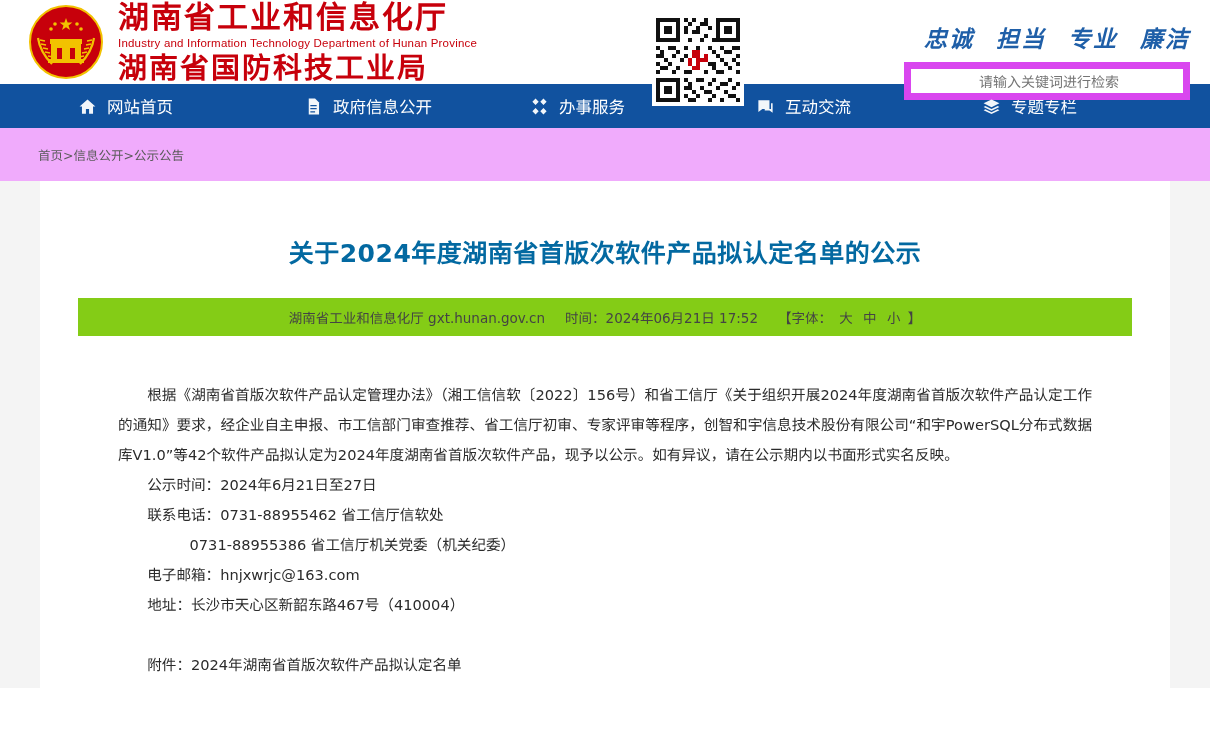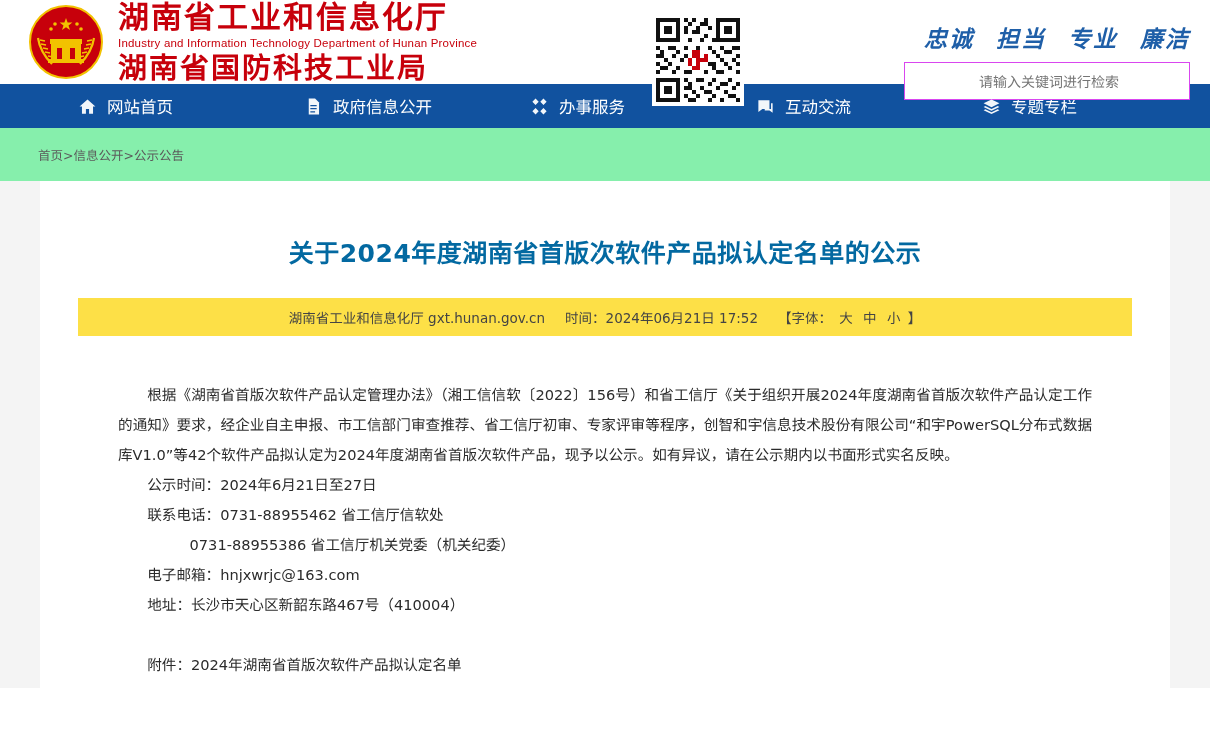--- a/index.html
+++ b/index.html
@@ -88,21 +88,21 @@
   }
   .slogan span { margin-left: 12px; }
   .slogan span:first-child { margin-left: 0; }
 
   .search-box {
     position: absolute;
     right: 20px;
     top: 62px;
     width: 286px;
     height: 38px;
-    border: 1px solid #d946ef;
+    border: 7px solid #d946ef;
     box-sizing: border-box;
     background: #fff;
   }
   .search-box input {
     width: 100%;
     height: 100%;
     border: none;
     outline: none;
     text-align: center;
     font-size: 14px;
@@ -139,21 +139,21 @@
     align-items: center;
     justify-content: center;
     width: 19px;
     height: 19px;
     opacity: 0.95;
   }
 
   
   .crumb-wrap {
     height: 53px;
-    background: #86efac;
+    background: #f0abfc;
     display: flex;
     align-items: center;
     padding-left: 38px;
     box-sizing: border-box;
   }
   .crumb {
     font-size: 12.5px;
     color: #5b5b5b;
     font-family: "DejaVu Sans", "Liberation Sans", sans-serif;
   }
@@ -176,21 +176,21 @@
     text-align: center;
     color: #0369a1;
     font-size: 25px;
     font-weight: bold;
     padding: 18px 60px 0 60px;
     letter-spacing: 0.5px;
     font-family: "DejaVu Sans", "Liberation Sans", sans-serif;
   }
   .meta-bar {
     margin: 29px 38px 0 38px;
-    background: #fde047;
+    background: #84cc16;
     height: 38px;
     display: flex;
     align-items: center;
     justify-content: center;
     font-size: 13.5px;
     color: #444;
     font-family: "DejaVu Sans", "Liberation Sans", sans-serif;
   }
   .meta-bar .sep { display: inline-block; width: 20px; }
   .meta-bar .fs-opt { margin: 0 3px; cursor: pointer; }

